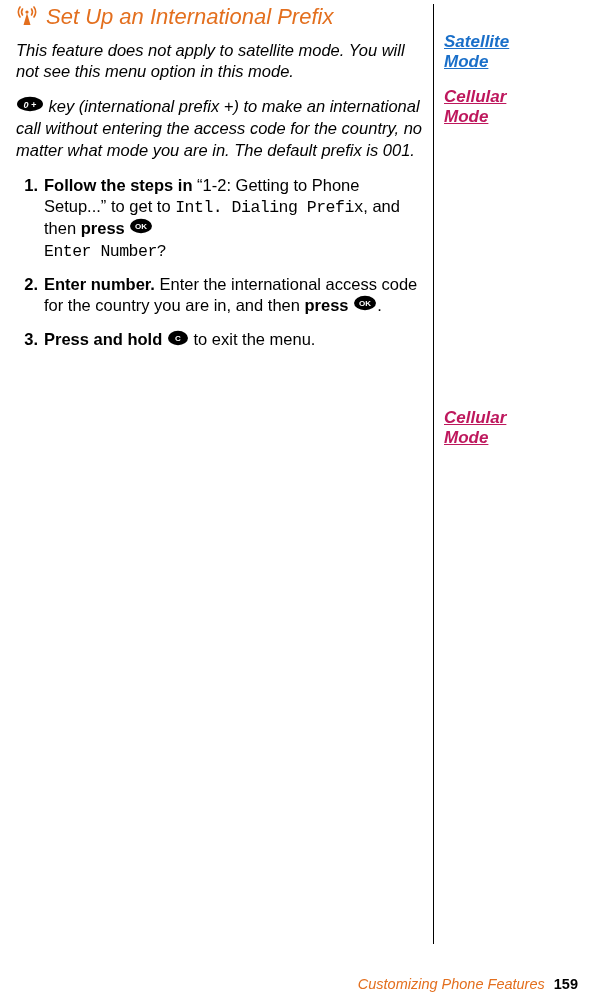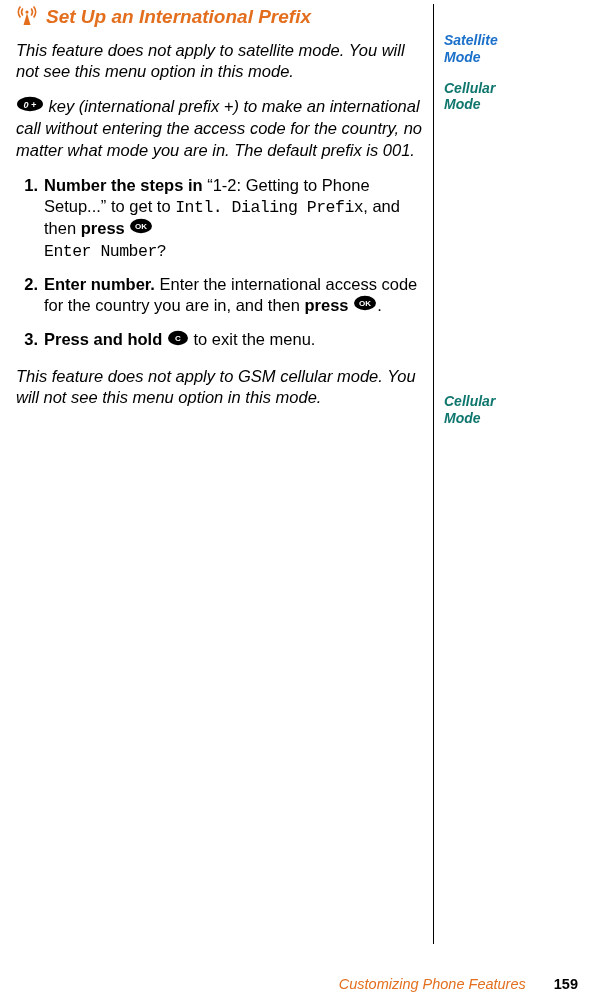--- a/index.html
+++ b/index.html
@@ -3,37 +3,37 @@
 <meta charset="utf-8">
 <style>
   * { box-sizing: border-box; margin: 0; padding: 0; }
   html, body { width: 596px; height: 1006px; background: #fff; font-family: Arial, Helvetica, sans-serif; color: #000; }
   .page { position: relative; width: 596px; height: 1006px; padding: 0 0 0 0; }
   .content-wrap { display: flex; flex-direction: row; padding: 4px 0 0 16px; }
   .main-col { width: 418px; padding-right: 10px; border-right: 1px solid #000; min-height: 940px; }
   .side-col { width: 146px; padding-left: 10px; }
   .heading-row { display: flex; align-items: center; margin-bottom: 10px; }
   .heading-row svg { flex: 0 0 auto; margin-right: 8px; }
-  .heading { font-size: 19px; font-style: italic; font-weight: bold; color: #e36f1e; letter-spacing: 0px; }
+  .heading { font-size: 22px; font-style: italic; font-weight: normal; color: #e36f1e; letter-spacing: 0px; }
   .body-text { font-size: 16.5px; line-height: 1.28; margin-bottom: 14px; font-style: italic; }
   .ol { list-style: none; padding-left: 24px; margin-bottom: 14px; }
   .ol li { font-size: 16.5px; line-height: 1.28; margin-bottom: 12px; padding-left: 4px; position: relative; }
   .ol .num { position: absolute; left: -24px; top: 0; font-weight: bold; width: 22px; text-align: right; }
   .bold { font-weight: bold; }
   .lcd { font-family: Liberation Mono, monospace; letter-spacing: -0.5px; }
-  .side-label { font-size: 14px; font-weight: bold; font-style: italic; line-height: 1.2; }
+  .side-label { font-size: 17px; font-weight: bold; font-style: italic; line-height: 1.2; text-decoration: underline; }
   .blue { color: #1a6fc9; }
-  .orange { color: #0f766e; }
+  .orange { color: #be185d; }
   .side-block { margin-bottom: 0; }
   .side-block.sat { margin-top: 28px; margin-bottom: 14px; }
   .side-block.cdma { margin-top: 6px; margin-bottom: 280px; }
   .side-block.gsm { margin-top: 14px; }
   .key { display: inline-block; vertical-align: middle; position: relative; top: -1px; }
   .footer { position: absolute; bottom: 14px; right: 18px; font-size: 14.5px; font-style: italic; color: #e36f1e; }
-  .footer .pg { font-style: normal; font-weight: bold; color: #000; margin-left: 24px; }
+  .footer .pg { font-style: normal; font-weight: bold; color: #000; margin-left: 5px; }
 </style>
 </head>
 <body>
 
 <div class="page">
   <div class="content-wrap">
 
     <div class="main-col">
 
       <div class="heading-row">
@@ -57,42 +57,41 @@
       <p class="body-text">
         <span class="key"><svg width="28" height="16" viewBox="0 0 28 16">
               <ellipse cx="14" cy="8" rx="13" ry="7.2" fill="#000"></ellipse>
               <text x="14" y="11.5" text-anchor="middle" font-family="Arial" font-size="9" font-weight="bold" fill="#fff">0 +</text>
             </svg></span><span> key (international prefix +) to make an international call without entering the access code for the country, no matter what mode you are in. The default prefix is 001.</span>
       </p>
 
       <ol class="ol">
         <li>
           <span class="num">1.</span>
-          <span class="bold">Number the steps in </span><span>“1-2: Getting to Phone Setup...” to get to </span><span class="lcd">Intl. Dialing Prefix</span><span>, and then </span><span class="bold">press </span><span class="key"><svg width="24" height="16" viewBox="0 0 24 16">
+          <span class="bold">Follow the steps in </span><span>“1-2: Getting to Phone Setup...” to get to </span><span class="lcd">Intl. Dialing Prefix</span><span>, and then </span><span class="bold">press </span><span class="key"><svg width="24" height="16" viewBox="0 0 24 16">
                 <ellipse cx="12" cy="8" rx="11" ry="7.2" fill="#000"></ellipse>
                 <text x="12" y="11.2" text-anchor="middle" font-family="Arial" font-size="8" font-weight="bold" fill="#fff">OK</text>
               </svg></span><br><span class="lcd">Enter Number?</span>
         </li>
         <li>
           <span class="num">2.</span>
           <span class="bold">Enter number.</span><span> Enter the international access code for the country you are in, and then </span><span class="bold">press </span><span class="key"><svg width="24" height="16" viewBox="0 0 24 16">
                 <ellipse cx="12" cy="8" rx="11" ry="7.2" fill="#000"></ellipse>
                 <text x="12" y="11.2" text-anchor="middle" font-family="Arial" font-size="8" font-weight="bold" fill="#fff">OK</text>
               </svg></span><span>.</span>
         </li>
         <li>
           <span class="num">3.</span>
           <span class="bold">Press and hold </span><span class="key"><svg width="22" height="16" viewBox="0 0 22 16">
                 <ellipse cx="11" cy="8" rx="10" ry="7.2" fill="#000"></ellipse>
                 <text x="11" y="11.2" text-anchor="middle" font-family="Arial" font-size="8" font-weight="bold" fill="#fff">C</text>
               </svg></span><span> to exit the menu.</span>
         </li>
       </ol>
 
-      <p class="body-text">This feature does not apply to GSM cellular mode. You will not see this menu option in this mode.</p>
 
     </div>
 
     <div class="side-col">
       <div class="side-block sat">
         <div class="side-label blue">Satellite</div>
         <div class="side-label blue">Mode</div>
       </div>
       <div class="side-block cdma">
         <div class="side-label orange">Cellular</div>

